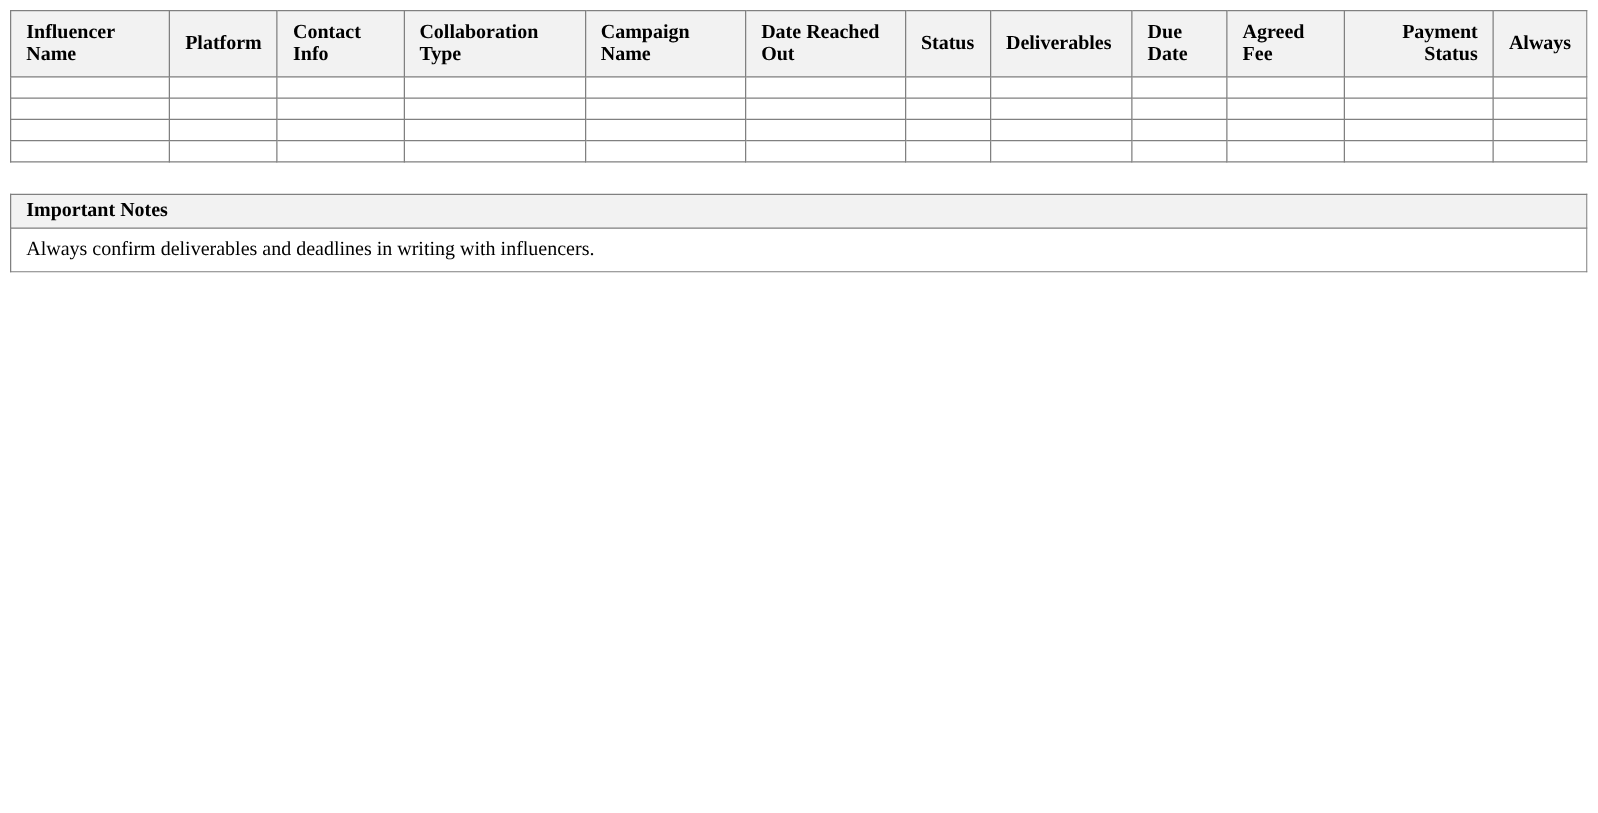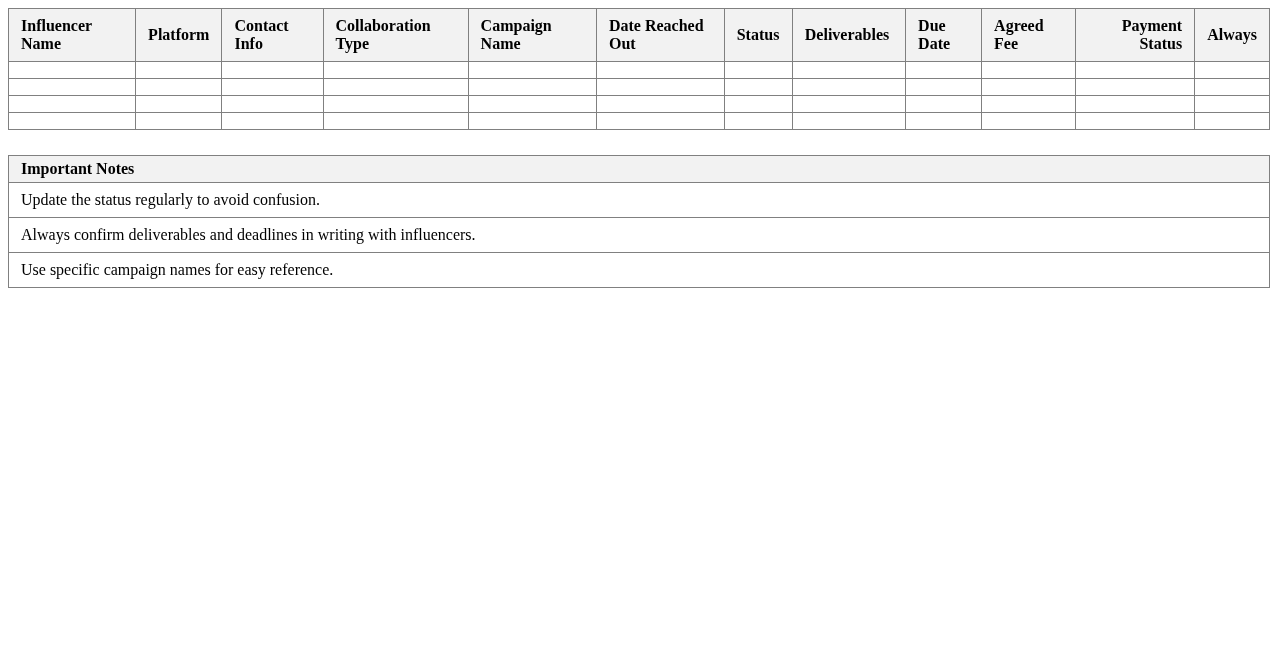--- a/index.html
+++ b/index.html
@@ -135,22 +135,16 @@
 </table>
 
 <table class="notes">
   <thead>
     <tr>
       <th>Important Notes</th>
     </tr>
   </thead>
   <tbody>
     <tr>
-      <td>Update the status regularly to avoid confusion.</td>
-    </tr>
-    <tr>
       <td>Always confirm deliverables and deadlines in writing with influencers.</td>
-    </tr>
-    <tr>
-      <td>Use specific campaign names for easy reference.</td>
     </tr>
   </tbody>
 </table>
 
 </body></html>

